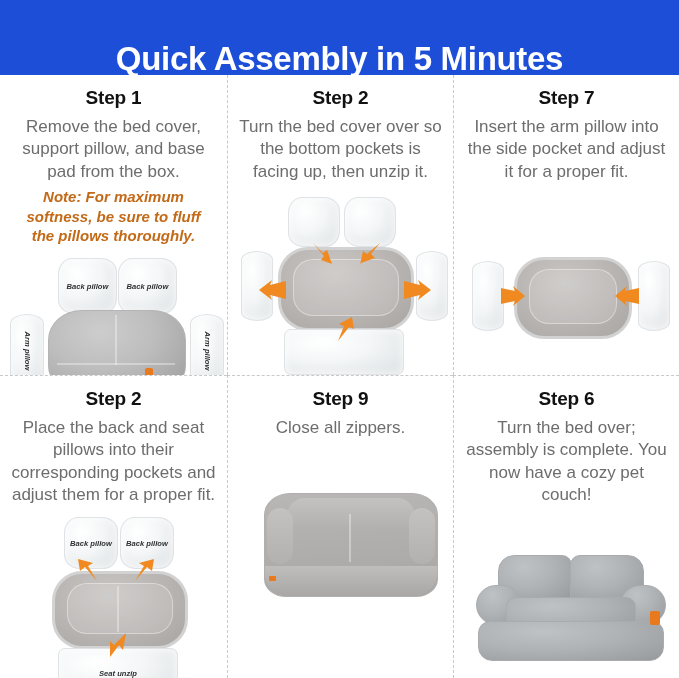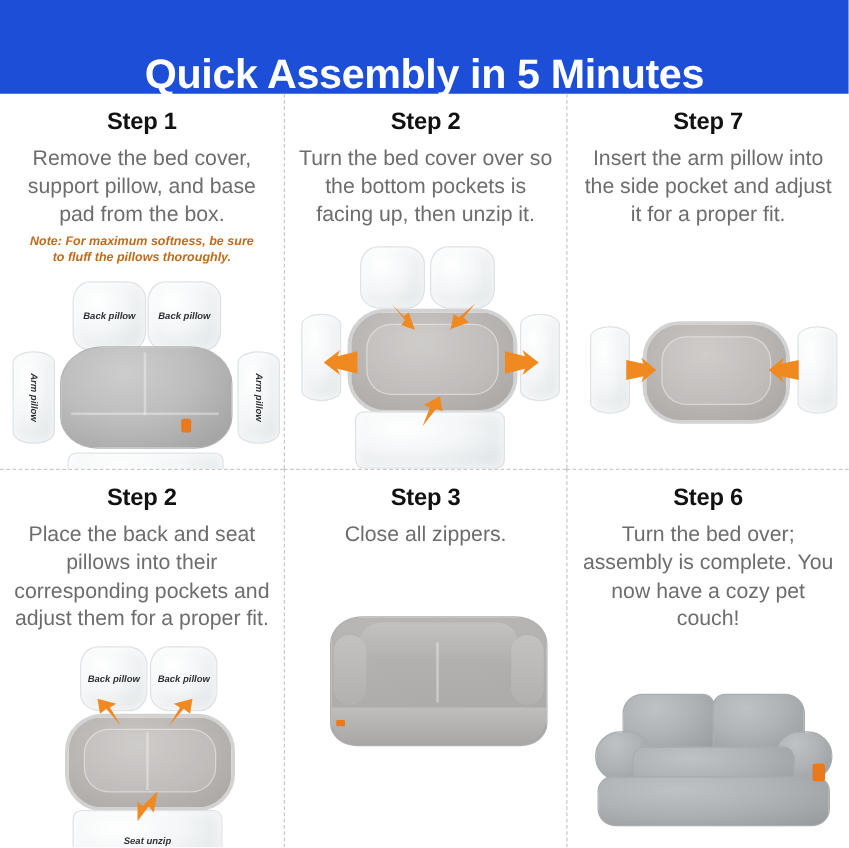--- a/index.html
+++ b/index.html
@@ -64,21 +64,21 @@
     letter-spacing: -0.2px;
   }
   .step-desc {
     font-size: 17px;
     color: #6d6d6d;
     text-align: center;
     line-height: 1.32;
     max-width: 205px;
   }
   .step-note {
-    font-size: 10px;
+    font-size: 15px;
     color: #c26a18;
     font-style: italic;
     font-weight: bold;
     text-align: center;
     line-height: 1.3;
     max-width: 190px;
     margin-top: 4px;
   }
 
   .illus {
@@ -329,21 +329,21 @@
       </div>
       <div class="arrow" style="left:96px; top:118px;">
         <svg width="24" height="28" viewBox="0 0 24 28">
             <path d="M18 2 L9 14 L5 9 L2 26 L14 14 L18 18 Z" fill="#f08a20" transform="rotate(180 12 14)"></path>
           </svg>
       </div>
     </div>
   </div>
 
   <div class="cell col-b row-2">
-    <div class="step-title">Step 3</div>
+    <div class="step-title">Step 9</div>
     <div class="step-desc">Close all zippers.</div>
 
     <div class="illus">
       <div class="bed5" style="left:28px; top:48px; width:172px; height:102px;">
         <div class="bed5-rim" style="left:22px; top:4px; width:128px; height:30px; border-radius:18px 18px 6px 6px;"></div>
         <div class="bed5-rim" style="left:2px; top:14px; width:26px; height:56px; border-radius:14px;"></div>
         <div class="bed5-rim" style="left:144px; top:14px; width:26px; height:56px; border-radius:14px;"></div>
         <div class="bed5-base" style="left:0px; top:72px; width:172px; height:30px;"></div>
         <div class="cover-seam" style="left:84px; top:20px; width:2px; height:48px;"></div>
         <div class="tag" style="left:4px; top:82px; width:7px; height:5px;"></div>

